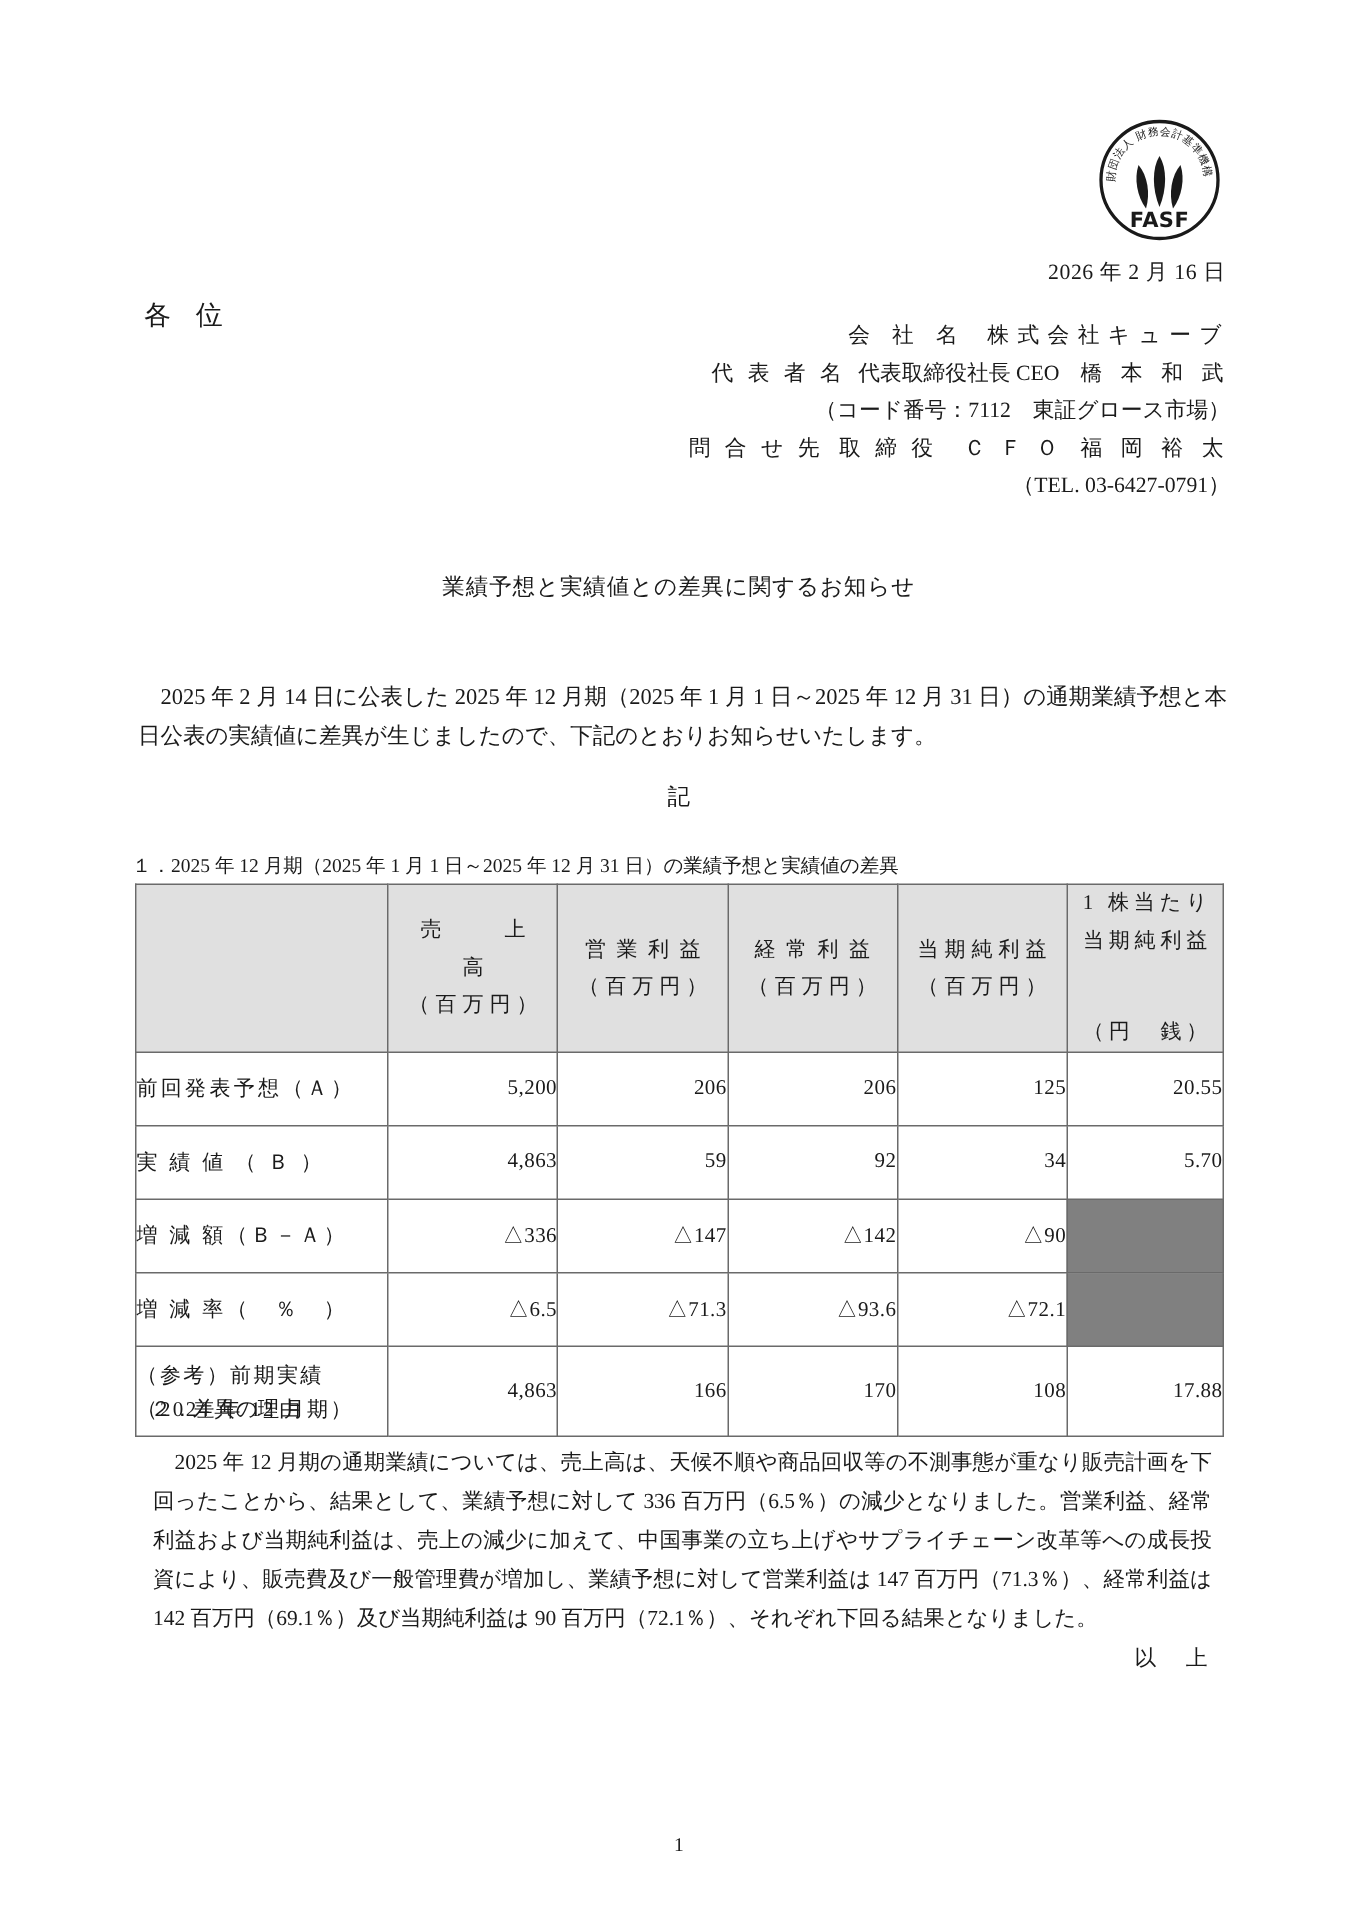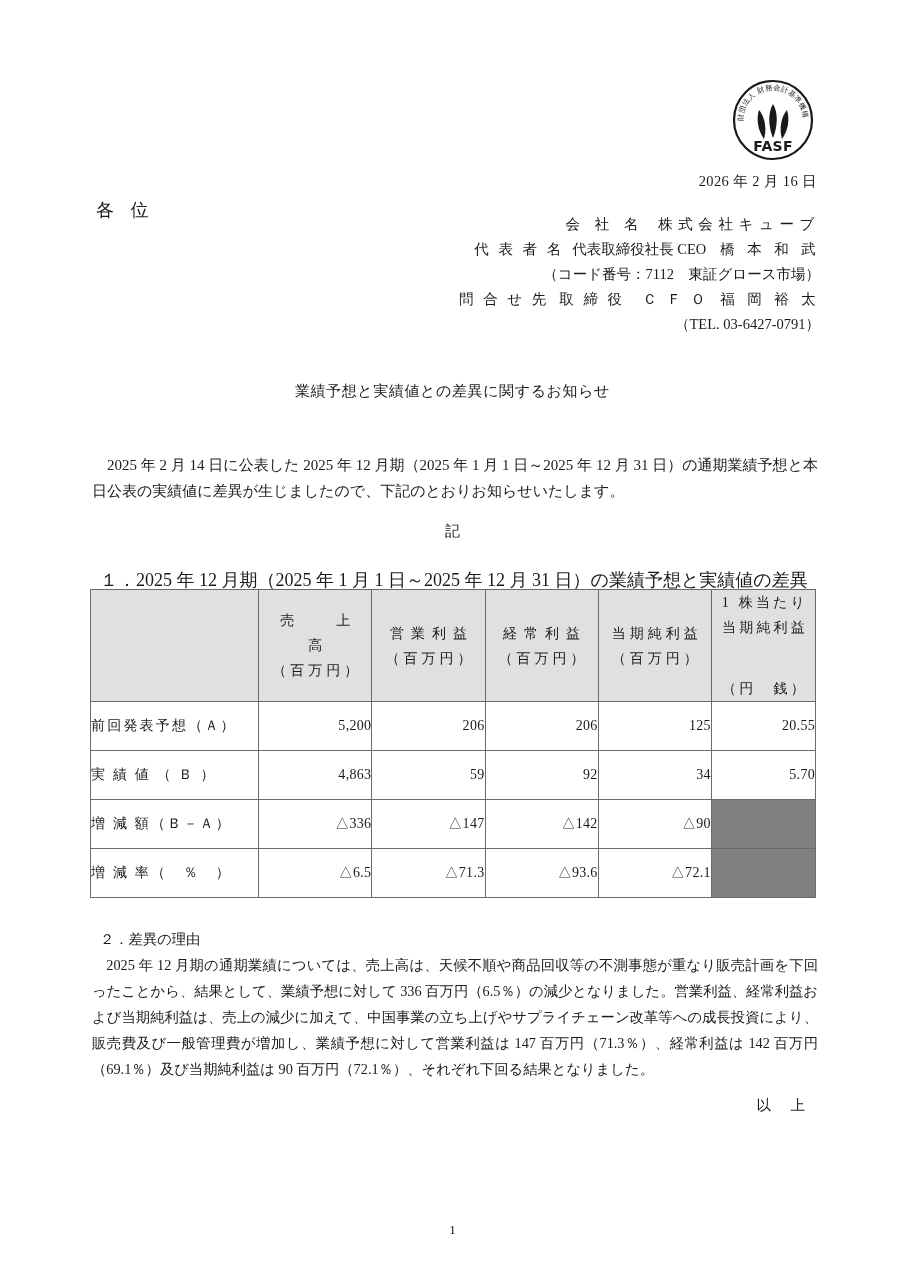--- a/index.html
+++ b/index.html
@@ -98,22 +98,22 @@
     left: 0;
     width: 905px;
     text-align: center;
     font-size: 15px;
   }
 
   
   .sec1-heading {
     position: absolute;
     top: 568px;
-    left: 100px;
-    font-size: 18px;
+    left: 88px;
+    font-size: 13px;
     white-space: nowrap;
   }
 
   
   .table-wrap {
     position: absolute;
     top: 589px;
     left: 90px;
     width: 726px;
   }
@@ -177,21 +177,21 @@
   }
   .sec2-body {
     position: absolute;
     top: 952px;
     left: 92px;
     width: 726px;
     font-size: 14.3px;
     line-height: 26px;
     text-align: justify;
   }
-  .sec2-body p { margin: 0; text-indent: 1em; }
+  .sec2-body p { margin: 10px; text-indent: 1em; }
 
   
   .closing {
     position: absolute;
     top: 1096px;
     right: 92px;
     font-size: 14.5px;
     letter-spacing: 8px;
     white-space: nowrap;
   }
@@ -314,20 +314,31 @@
           <td class="num filled"></td>
         </tr>
         <tr>
           <td class="rowlabel">増 減 率（　％　）</td>
           <td class="num">△6.5</td>
           <td class="num">△71.3</td>
           <td class="num">△93.6</td>
           <td class="num">△72.1</td>
           <td class="num filled"></td>
         </tr>
+        <tr class="tall">
+          <td class="rowlabel two-line">
+            <span>（参考）前期実績</span>
+            <span>（2024 年 12 月期）</span>
+          </td>
+          <td class="num">4,863</td>
+          <td class="num">166</td>
+          <td class="num">170</td>
+          <td class="num">108</td>
+          <td class="num">17.88</td>
+        </tr>
       </tbody>
     </table>
   </div>
 
   <div class="sec2-heading">２．差異の理由</div>
   <div class="sec2-body">
     <p>2025 年 12 月期の通期業績については、売上高は、天候不順や商品回収等の不測事態が重なり販売計画を下回ったことから、結果として、業績予想に対して 336 百万円（6.5％）の減少となりました。営業利益、経常利益および当期純利益は、売上の減少に加えて、中国事業の立ち上げやサプライチェーン改革等への成長投資により、販売費及び一般管理費が増加し、業績予想に対して営業利益は 147 百万円（71.3％）、経常利益は 142 百万円（69.1％）及び当期純利益は 90 百万円（72.1％）、それぞれ下回る結果となりました。</p>
   </div>
 
   <div class="closing">以 上</div>

